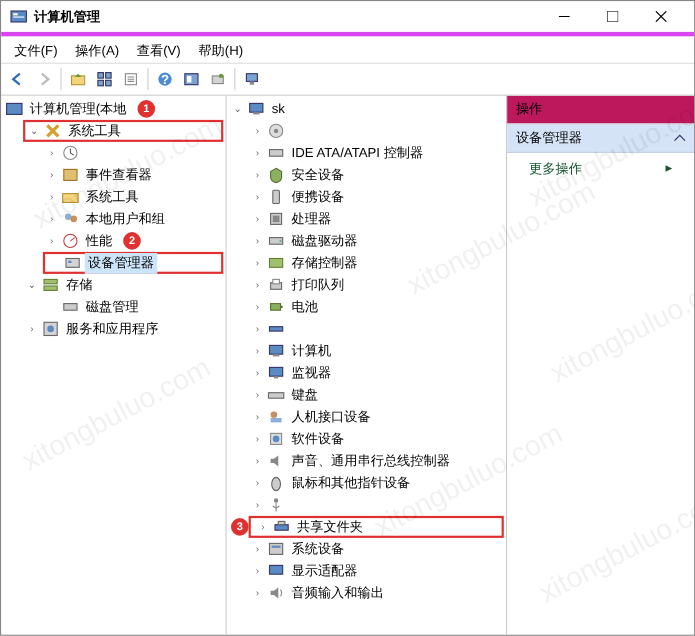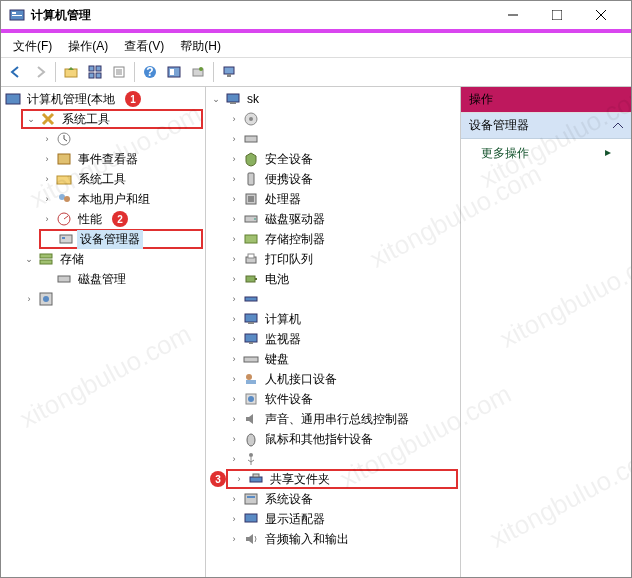--- a/index.html
+++ b/index.html
@@ -260,20 +260,21 @@
           </li>
           <li>
               <div class="row">
                 <span class="expander">›</span>
                 <span class="nodeicon">
                   <svg width="16" height="16">
                     <rect x="2" y="2" width="12" height="12" fill="#d4d4d4" stroke="#666"></rect>
                     <circle cx="8" cy="8" r="3" fill="#5a8bc4"></circle>
                   </svg>
                 </span>
+                <span class="label">服务和应用程序</span>
               </div>
             </li>
         </ul>
       </li>
     </ul>
   </div>
 
   <div class="midpanel">
     <ul class="tree">
       <li>
@@ -302,20 +303,21 @@
             </li>
             <li>
               <div class="row ">
 
     <span class="expander">›</span>
     <span class="nodeicon">
                   <svg width="16" height="16">
                     <rect x="2" y="5" width="12" height="6" fill="#ccc" stroke="#666"></rect>
                   </svg>
                 </span>
+    <span class="label">IDE ATA/ATAPI 控制器</span>
   </div>
             </li>
             <li>
               <div class="row ">
 
     <span class="expander">›</span>
     <span class="nodeicon">
                   <svg width="16" height="16">
                     <path d="M8 2 L13 5 L13 10 Q13 14 8 15 Q3 14 3 10 L3 5 Z" fill="#8ab060" stroke="#5a7030"></path>
                   </svg>

